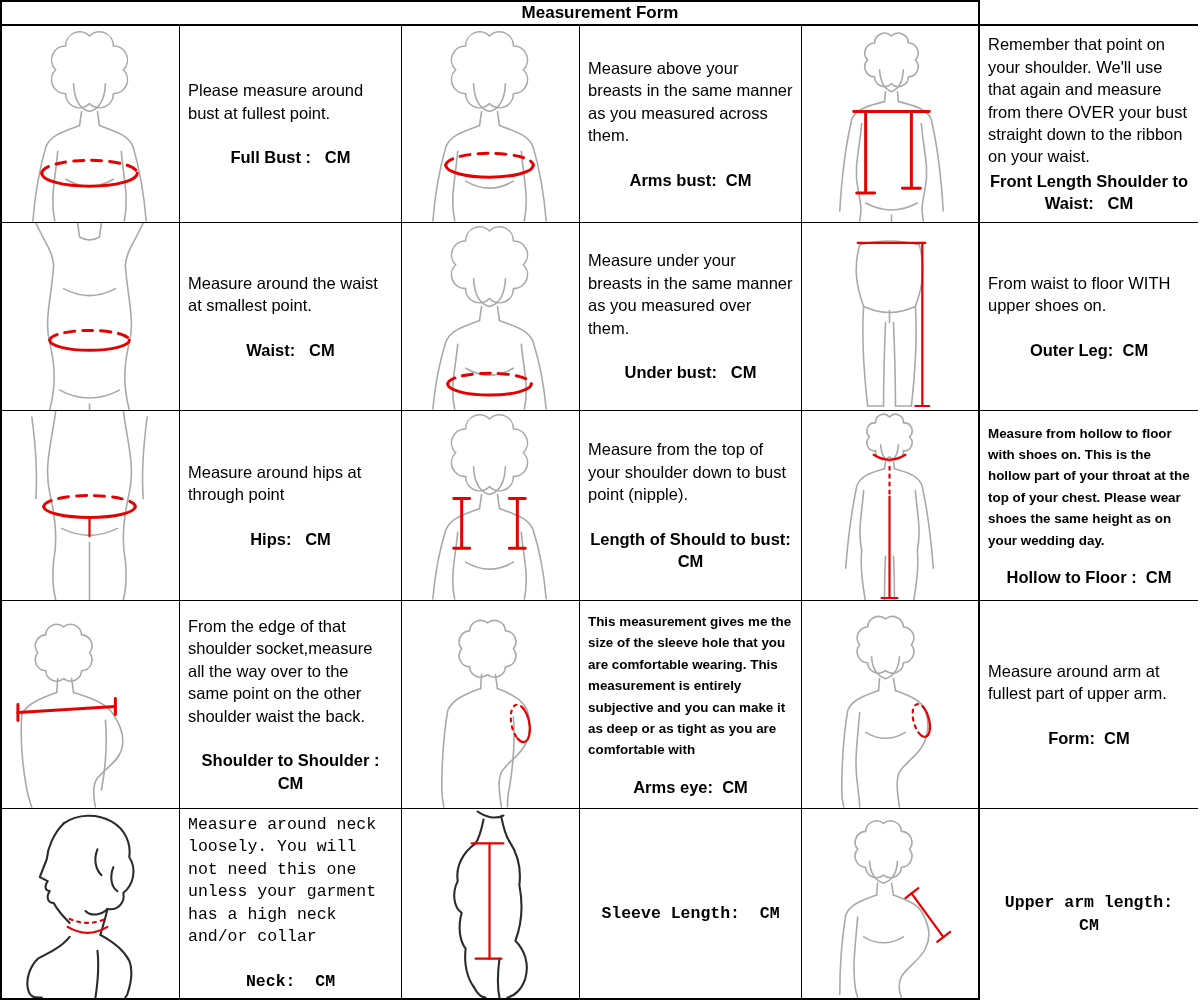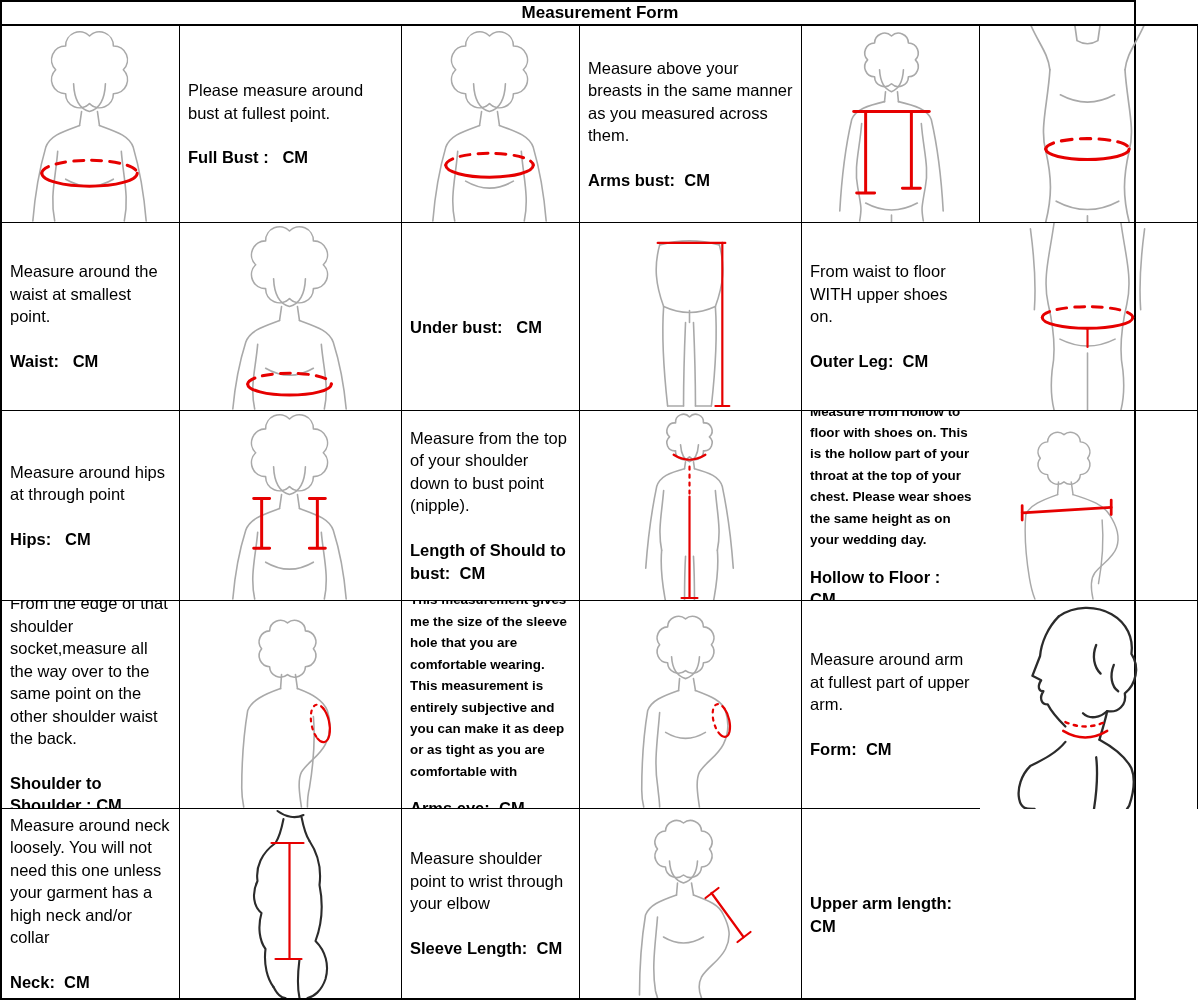--- a/index.html
+++ b/index.html
@@ -1,40 +1,40 @@
 <!DOCTYPE html>
 <html><head>
 <meta charset="utf-8">
 <style>
   html,body{margin:0;padding:0;background:#fff;}
   .form{
-    width:1136px;height:1000px;box-sizing:border-box;
+    width:980px;height:1000px;box-sizing:border-box;
     border:2px solid #000;
     display:grid;
     grid-template-columns:178px 222px 178px 222px 178px 218px;
     grid-template-rows:24px 197px 188px 190px 208px 189px;
     font-family:"Liberation Sans","DejaVu Sans",sans-serif;
     color:#000;background:#fff;
   }
   .header{
     grid-column:1/-1;border-bottom:2px solid #000;
     display:flex;align-items:center;justify-content:center;
     font-weight:bold;font-size:17px;
   }
   .cell{border-right:1px solid #000;border-bottom:1px solid #000;box-sizing:border-box;overflow:hidden;}
   .last-col{border-right:none;}
-  .last-row{border-bottom:none;}
+  .last-row{border-bottom:none;font-family:Liberation Mono, monospace;}
   .fig-cell{display:flex;align-items:stretch;justify-content:center;}
   .fig-cell svg{width:100%;height:100%;}
   .text-cell{
     padding:4px 8px;display:flex;flex-direction:column;justify-content:center;
     font-size:16.5px;line-height:1.36;
   }
   .text-cell .desc{white-space:pre-wrap;}
-  .text-cell .label{font-weight:bold;margin-top:1.35em;white-space:pre-wrap;}
+  .text-cell .label{font-weight:bold;margin-top:1.35em;white-space:pre-wrap;text-align:center;}
   .tight .label{margin-top:2px;}
   .small-desc .desc{font-size:13.4px;line-height:1.6;font-weight:bold;}
   .small-desc .label{margin-top:0.9em;}
   
   .sk{stroke:#a9a9a9;fill:none;stroke-width:1.6;stroke-linecap:round;stroke-linejoin:round;}
   .skd{stroke:#2b2b2b;fill:none;stroke-width:2.1;stroke-linecap:round;stroke-linejoin:round;}
   .rd{stroke:#e60000;fill:none;stroke-width:3;stroke-linecap:round;}
   .rdash{stroke-dasharray:10 8;}
   .rdot{stroke-dasharray:3 5;}
   .rthin{stroke-width:2.2;}
@@ -90,20 +90,24 @@
       <path class="sk" d="M 83 76 C 66 80 54 84 50 94 C 44 120 40 150 38 186"></path>
       <path class="sk" d="M 97 76 C 114 80 126 84 130 94 C 136 120 140 150 142 186"></path>
       <path class="sk" d="M 60 98 C 58 124 52 142 56 162 C 60 184 60 184 58 196"></path>
       <path class="sk" d="M 120 98 C 122 124 128 142 124 162 C 120 184 120 184 122 196"></path>
       <path class="sk" d="M 64 178 Q 90 192 116 178 M 90 190 L 90 197"></path>
       <path class="rd" d="M 52 86 L 128 86"></path>
       <path class="rd" d="M 64 86 L 64 168 M 55 168 L 73 168"></path>
       <path class="rd" d="M 110 86 L 110 163 M 101 163 L 119 163"></path>
     </svg>
   </div>
+  <div class="cell text-cell tight last-col">
+    <div class="desc">Remember that point on your shoulder. We'll use that again and measure from there OVER your bust straight down to the ribbon on your waist.</div>
+    <div class="label">Front Length Shoulder to Waist:   CM</div>
+  </div>
 
   <div class="cell fig-cell">
     <svg viewBox="0 0 178 188" preserveAspectRatio="xMidYMid meet">
       <path class="sk" d="M 34 0 C 42 18 50 26 52 42 M 142 0 C 134 18 126 26 124 42"></path>
       <path class="sk" d="M 76 0 L 78 14 M 100 0 L 98 14 M 78 14 Q 88 20 98 14"></path>
       <path class="sk" d="M 52 42 C 50 74 42 98 48 120 C 54 146 54 164 48 188"></path>
       <path class="sk" d="M 124 42 C 126 74 134 98 128 120 C 122 146 122 164 128 188"></path>
       <path class="sk" d="M 62 66 Q 88 80 114 66"></path>
       <path class="sk" d="M 58 168 Q 88 184 118 168 M 88 182 L 88 188"></path>
       <path class="rd" d="M 48 118 A 40 10 0 0 0 128 118"></path>
@@ -122,20 +126,21 @@
       <path class="sk" d="M 80 84 L 78 98 M 96 84 L 98 98"></path>
       <path class="sk" d="M 78 98 C 62 104 48 108 44 120 C 37 142 33 166 31 187"></path>
       <path class="sk" d="M 98 98 C 114 104 128 108 132 120 C 139 142 143 166 145 187"></path>
       <path class="sk" d="M 56 122 C 54 146 48 164 53 187 M 120 122 C 122 146 128 164 123 187"></path>
       <path class="sk" d="M 64 146 Q 88 160 112 146"></path>
       <path class="rd" d="M 46 162 A 42 11 0 0 0 130 162"></path>
       <path class="rd rdash" d="M 46 162 A 42 11 0 0 1 130 162"></path>
     </svg>
   </div>
   <div class="cell text-cell">
+    <div class="desc">Measure under your breasts in the same manner as you measured over them.</div>
     <div class="label">Under bust:   CM</div>
   </div>
 
   <div class="cell fig-cell">
     <svg viewBox="0 0 178 188" preserveAspectRatio="xMidYMid meet">
       <path class="sk" d="M 58 22 Q 88 14 118 22"></path>
       <path class="sk" d="M 58 22 C 52 44 54 62 62 84 M 118 22 C 124 44 122 62 114 84"></path>
       <path class="sk" d="M 62 84 Q 88 96 114 84 M 88 88 L 88 100"></path>
       <path class="sk" d="M 62 84 C 60 112 62 148 66 184 M 84 100 C 83 124 82 156 82 184"></path>
       <path class="sk" d="M 92 100 C 93 124 94 156 94 184 M 114 84 C 116 112 114 148 110 184"></path>
@@ -277,21 +282,20 @@
       <path class="skd" d="M 76 2 C 84 8 94 10 102 6 M 82 10 C 80 20 78 28 74 34 M 100 8 C 102 18 104 26 108 32"></path>
       <path class="skd" d="M 74 34 C 60 44 54 58 56 72 C 50 84 52 98 60 104 C 56 118 58 132 64 140 C 62 156 66 170 72 178"></path>
       <path class="skd" d="M 108 32 C 116 44 120 60 118 76 C 122 96 120 116 114 132 C 124 142 128 156 124 170 C 120 182 112 188 106 189"></path>
       <path class="skd" d="M 72 178 C 76 186 80 189 84 189 M 98 150 C 96 166 96 180 98 189"></path>
       <path class="rd rthin" d="M 70 34 L 102 34"></path>
       <path class="rd rthin" d="M 88 34 L 88 150"></path>
       <path class="rd rthin" d="M 74 150 L 100 150"></path>
     </svg>
   </div>
   <div class="cell text-cell last-row">
-    <div class="desc">Measure shoulder point to wrist through your elbow</div>
     <div class="label">Sleeve Length:  CM</div>
   </div>
 
   <div class="cell fig-cell last-row">
     <svg viewBox="0 0 178 189" preserveAspectRatio="xMidYMid meet">
       <path class="sk" d="M 108 40 a11 11 0 0 1 -8 18 a11 11 0 0 1 -18 8 a11 11 0 0 1 -18 -8 a11 11 0 0 1 -8 -18 a11 11 0 0 1 8 -18 a11 11 0 0 1 18 -8 a11 11 0 0 1 18 8 a11 11 0 0 1 8 18 Z"></path>
       <path class="sk" d="M 68 52 Q 69 70 82 74 Q 95 70 96 52"></path>
       <path class="sk" d="M 76 74 L 75 86 M 90 74 L 92 86"></path>
       <path class="sk" d="M 75 86 C 58 92 48 96 44 106 C 40 130 38 158 38 186"></path>
       <path class="sk" d="M 92 86 C 108 92 118 96 122 106 C 128 118 130 128 124 140 C 118 152 106 158 100 168 C 96 176 98 184 100 189"></path>

